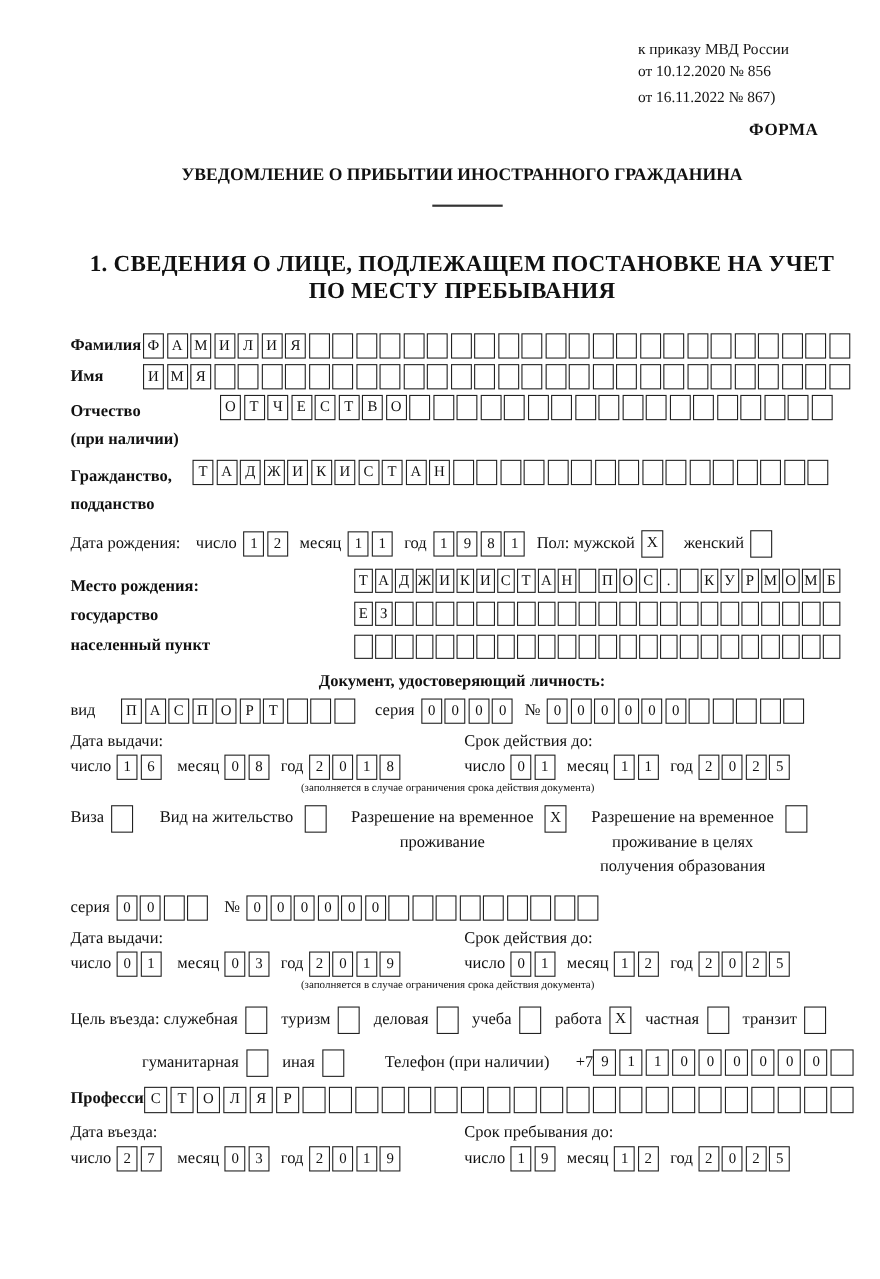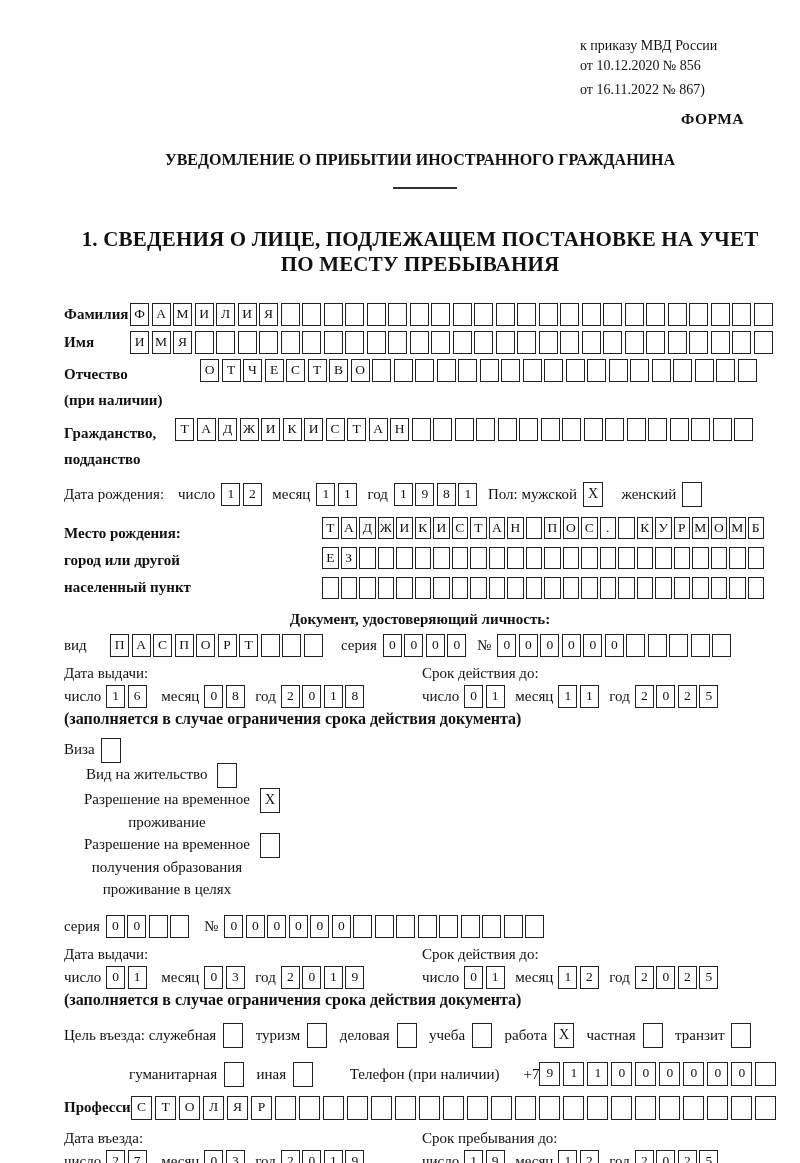--- a/index.html
+++ b/index.html
@@ -52,25 +52,25 @@
 
   .center-bold { text-align: center; font-weight: bold; font-size: 15px; margin-top: 8px; }
 
   .two-col { display: flex; margin-top: 8px; }
   .col-l { width: 358px; }
   .col-r { width: 350px; }
   .col-head { text-align: left; font-size: 15px; font-family: Liberation Serif, serif; }
   .col-head-l { width: 330px; }
   .date-row { display: flex; align-items: center; margin-top: 3px; }
   .date-row .t { padding-right: 5px; }
-  .note-right { text-align: left; padding-right: 26px; font-size: 16px; margin-top: 2px; white-space: nowrap; font-weight: bold; }
+  .note-right { text-align: center; padding-right: 26px; font-size: 10px; margin-top: 2px; white-space: nowrap; }
 
   .para { margin-top: 12px; line-height: 1.55; }
 
-  .opt-row { display: flex; align-items: flex-start; margin-top: 10px; flex-direction: column; }
+  .opt-row { display: flex; align-items: flex-start; margin-top: 10px; }
   .opt { display: flex; align-items: flex-start; }
   .opt .olabel { text-align: center; line-height: 1.5; }
   .opt .cb { margin-left: 10px; margin-top: 0; }
 
   .purpose-row { display: flex; align-items: center; margin-top: 14px; flex-wrap: nowrap; }
   .purpose-row .t { white-space: nowrap; }
   .purpose-row .cb { margin: 0 10px 0 7px; }
 </style>
 </head>
 <body>
@@ -263,21 +263,21 @@
       </span>
     <span class="t gap16">женский</span>
     <span class="boxes cb">
         <span class="cell"></span>
       </span>
   </div>
 
   <div class="row mt10">
     <span class="lbl w255" style="line-height:1.78">
       <div>Место рождения:</div>
-      <div>город или другой</div>
+      <div>государство</div>
       <div>населенный пункт</div>
     </span>
     <span>
       <div class="boxes sm">
           <span class="cell">Т</span>
           <span class="cell">А</span>
           <span class="cell">Д</span>
           <span class="cell">Ж</span>
           <span class="cell">И</span>
           <span class="cell">К</span>
@@ -461,22 +461,22 @@
         <div>Разрешение на временное</div>
         <div>проживание</div>
       </span>
       <span class="boxes cb">
           <span class="cell">X</span>
         </span>
     </div>
     <div class="opt" style="margin-left:20px">
       <span class="olabel">
         <div>Разрешение на временное</div>
+        <div>проживание в целях</div>
         <div>получения образования</div>
-        <div>проживание в целях</div>
       </span>
       <span class="boxes cb">
           <span class="cell"></span>
         </span>
     </div>
   </div>
 
   <div class="inline-row" style="margin-top:14px">
     <span class="t">серия</span>
     <span class="boxes">

